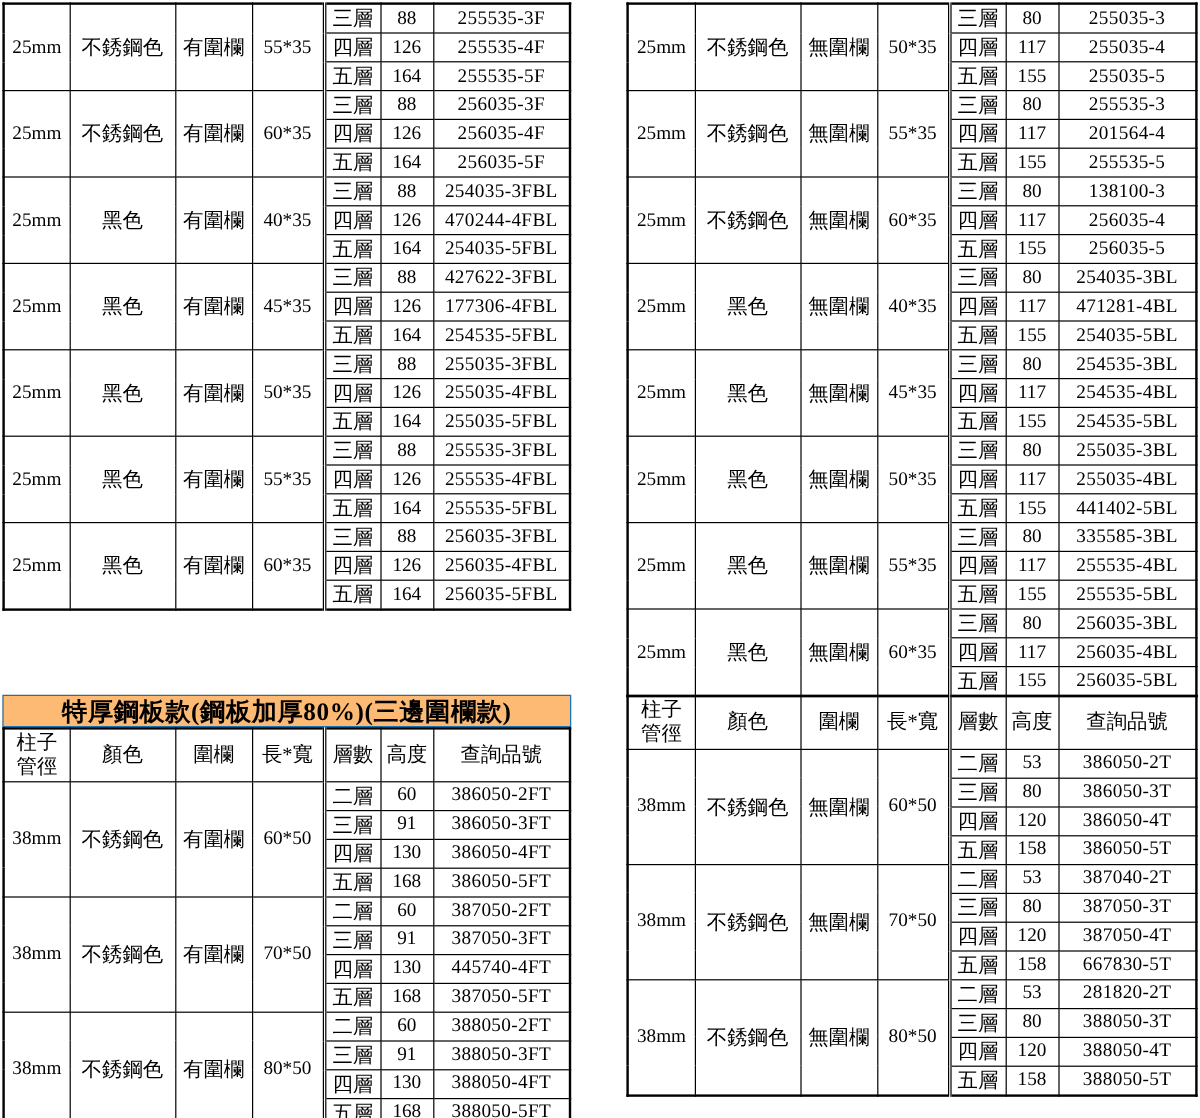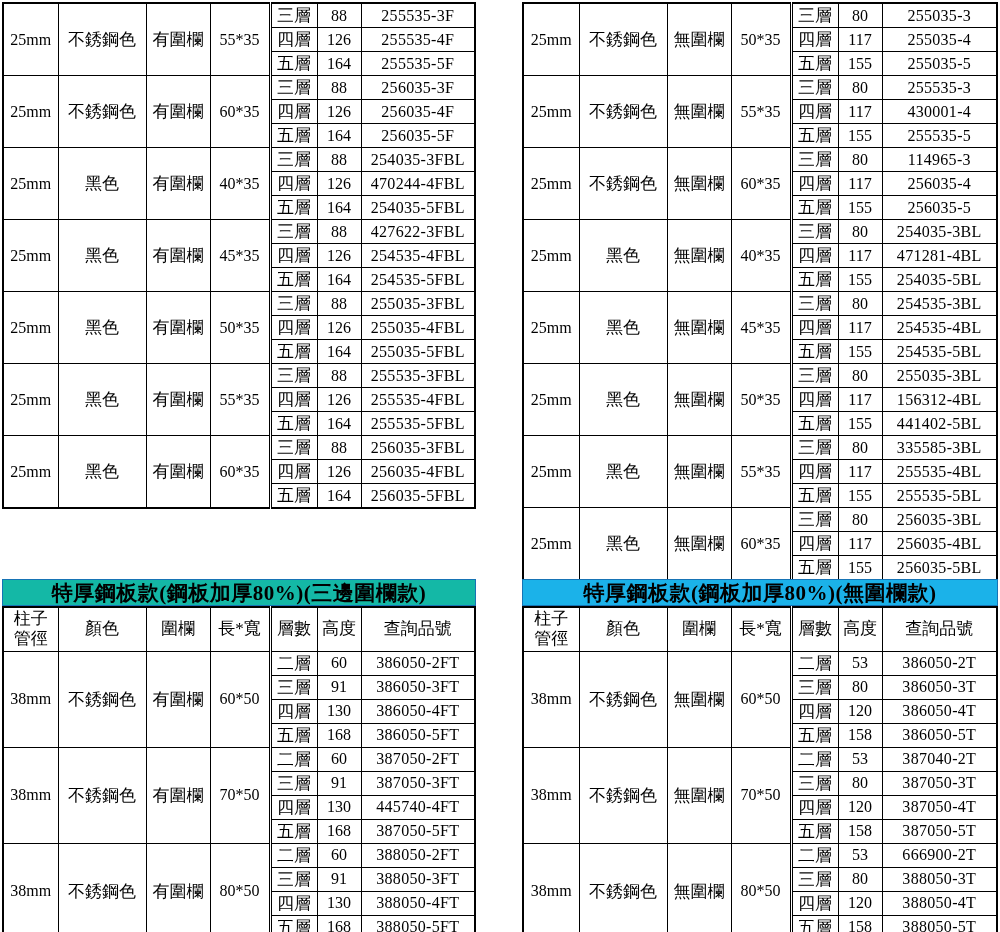--- a/index.html
+++ b/index.html
@@ -108,21 +108,21 @@
             <td rowspan="3" class="zh">黑色</td>
             <td rowspan="3" class="zh">有圍欄</td>
             <td rowspan="3" class="num">45*35</td>
             <td class="zh dbl">三層</td>
             <td class="num">88</td>
             <td class="num code">427622-3FBL</td>
           </tr>
           <tr>
             <td class="zh dbl">四層</td>
             <td class="num">126</td>
-            <td class="num code">254535-4FBL</td>
+            <td class="num code">177306-4FBL</td>
           </tr>
           <tr>
             <td class="zh dbl">五層</td>
             <td class="num">164</td>
             <td class="num code">254535-5FBL</td>
           </tr>
           <tr>
             <td rowspan="3" class="num">25mm</td>
             <td rowspan="3" class="zh">黑色</td>
             <td rowspan="3" class="zh">有圍欄</td>
@@ -219,35 +219,35 @@
             <td rowspan="3" class="zh">不銹鋼色</td>
             <td rowspan="3" class="zh">無圍欄</td>
             <td rowspan="3" class="num">55*35</td>
             <td class="zh dbl">三層</td>
             <td class="num">80</td>
             <td class="num code">255535-3</td>
           </tr>
           <tr>
             <td class="zh dbl">四層</td>
             <td class="num">117</td>
-            <td class="num code">430001-4</td>
+            <td class="num code">201564-4</td>
           </tr>
           <tr>
             <td class="zh dbl">五層</td>
             <td class="num">155</td>
             <td class="num code">255535-5</td>
           </tr>
           <tr>
             <td rowspan="3" class="num">25mm</td>
             <td rowspan="3" class="zh">不銹鋼色</td>
             <td rowspan="3" class="zh">無圍欄</td>
             <td rowspan="3" class="num">60*35</td>
             <td class="zh dbl">三層</td>
             <td class="num">80</td>
-            <td class="num code">114965-3</td>
+            <td class="num code">138100-3</td>
           </tr>
           <tr>
             <td class="zh dbl">四層</td>
             <td class="num">117</td>
             <td class="num code">256035-4</td>
           </tr>
           <tr>
             <td class="zh dbl">五層</td>
             <td class="num">155</td>
             <td class="num code">256035-5</td>
@@ -295,21 +295,21 @@
             <td rowspan="3" class="zh">黑色</td>
             <td rowspan="3" class="zh">無圍欄</td>
             <td rowspan="3" class="num">50*35</td>
             <td class="zh dbl">三層</td>
             <td class="num">80</td>
             <td class="num code">255035-3BL</td>
           </tr>
           <tr>
             <td class="zh dbl">四層</td>
             <td class="num">117</td>
-            <td class="num code">156312-4BL</td>
+            <td class="num code">255035-4BL</td>
           </tr>
           <tr>
             <td class="zh dbl">五層</td>
             <td class="num">155</td>
             <td class="num code">441402-5BL</td>
           </tr>
           <tr>
             <td rowspan="3" class="num">25mm</td>
             <td rowspan="3" class="zh">黑色</td>
             <td rowspan="3" class="zh">無圍欄</td>
@@ -345,21 +345,21 @@
           <tr>
             <td class="zh dbl">五層</td>
             <td class="num">155</td>
             <td class="num code">256035-5BL</td>
           </tr>
         </tbody>
     </table>
   </div>
 
   <div class="panel" style="left:2px; top:579px; width:474px;">
-    <div class="title-bar" style="background: #14b8a6; border-color: rgb(22, 115, 181);">特厚鋼板款(鋼板加厚80%)(三邊圍欄款)</div>
+    <div class="title-bar" style="background: #fdba74; border-color: rgb(22, 115, 181);">特厚鋼板款(鋼板加厚80%)(三邊圍欄款)</div>
     <table>
       <colgroup>
         <col style="width:55px">
           <col style="width:88px">
           <col style="width:64px">
         <col style="width:60px">
           <col style="width:47px">
           <col style="width:44px">
           <col>
       </colgroup>
@@ -445,21 +445,20 @@
           <tr>
             <td class="zh dbl">五層</td>
             <td class="num">168</td>
             <td class="num code">388050-5FT</td>
           </tr>
         </tbody>
     </table>
   </div>
 
   <div class="panel" style="left:522px; top:579px; width:476px;">
-    <div class="title-bar" style="background: rgb(27, 178, 233); border-color: rgb(22, 115, 181);">特厚鋼板款(鋼板加厚80%)(無圍欄款)</div>
     <table>
       <colgroup>
         <col style="width:56px">
           <col style="width:88px">
           <col style="width:64px">
         <col style="width:60px">
           <col style="width:47px">
           <col style="width:44px">
           <col>
       </colgroup>
@@ -514,30 +513,30 @@
             <td class="num code">387050-3T</td>
           </tr>
           <tr>
             <td class="zh dbl">四層</td>
             <td class="num">120</td>
             <td class="num code">387050-4T</td>
           </tr>
           <tr>
             <td class="zh dbl">五層</td>
             <td class="num">158</td>
-            <td class="num code">387050-5T</td>
+            <td class="num code">667830-5T</td>
           </tr>
           <tr>
             <td rowspan="4" class="num">38mm</td>
             <td rowspan="4" class="zh">不銹鋼色</td>
             <td rowspan="4" class="zh">無圍欄</td>
             <td rowspan="4" class="num">80*50</td>
             <td class="zh dbl">二層</td>
             <td class="num">53</td>
-            <td class="num code">666900-2T</td>
+            <td class="num code">281820-2T</td>
           </tr>
           <tr>
             <td class="zh dbl">三層</td>
             <td class="num">80</td>
             <td class="num code">388050-3T</td>
           </tr>
           <tr>
             <td class="zh dbl">四層</td>
             <td class="num">120</td>
             <td class="num code">388050-4T</td>

